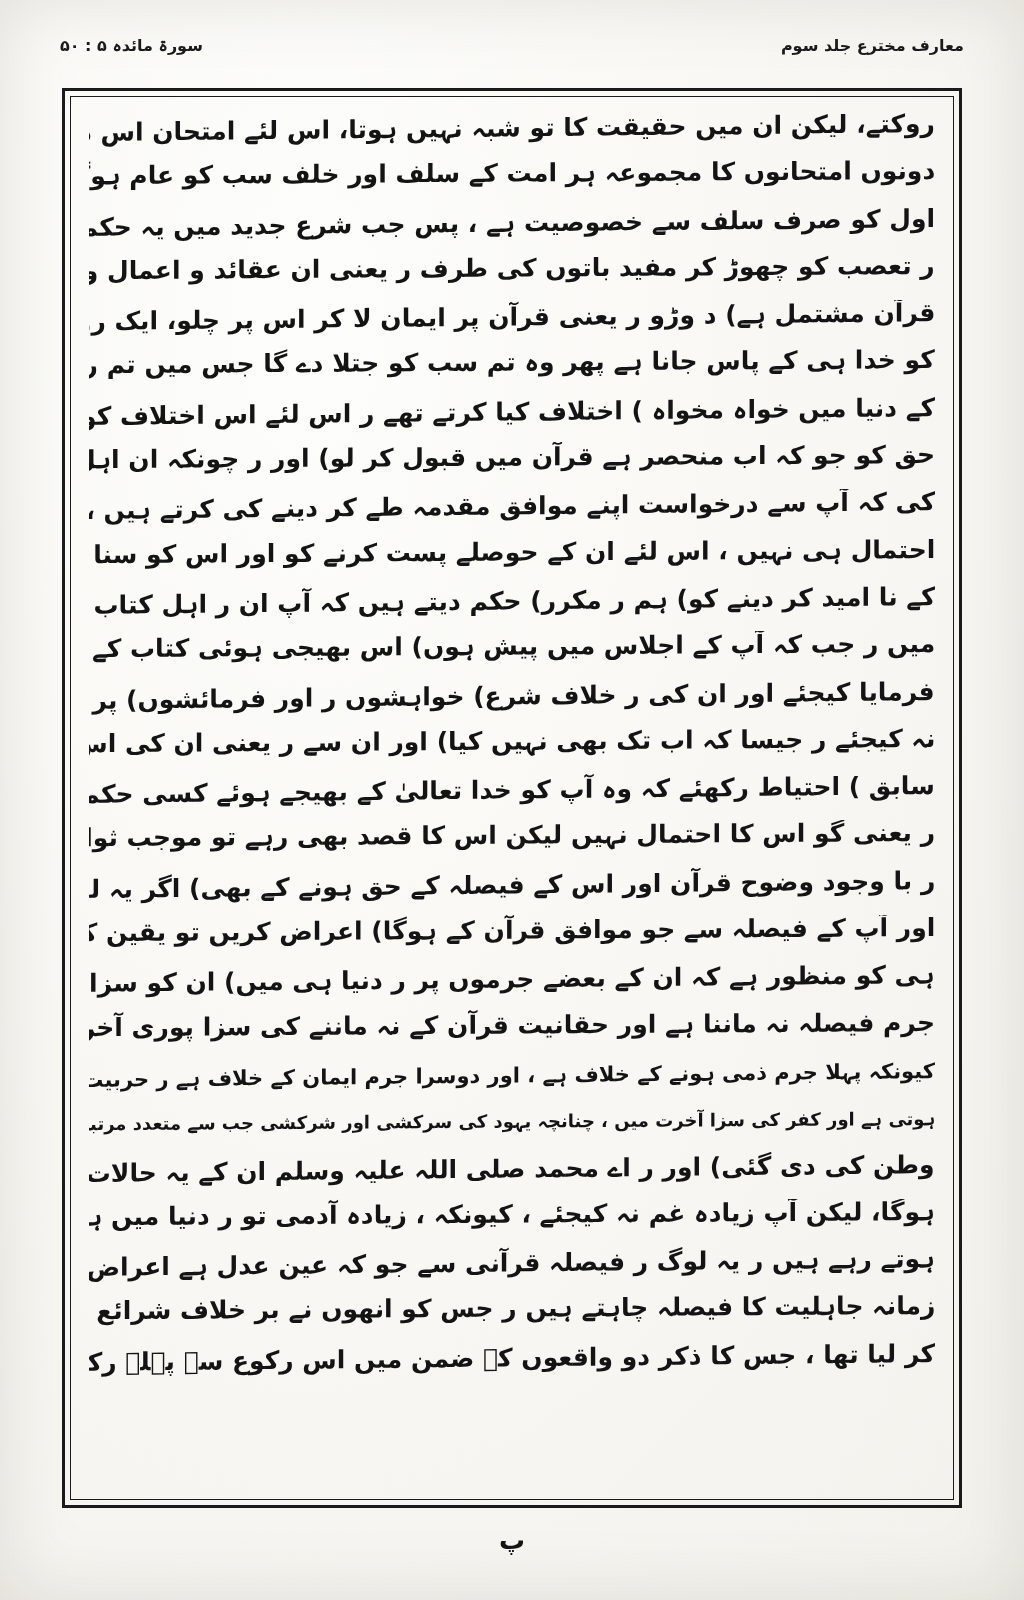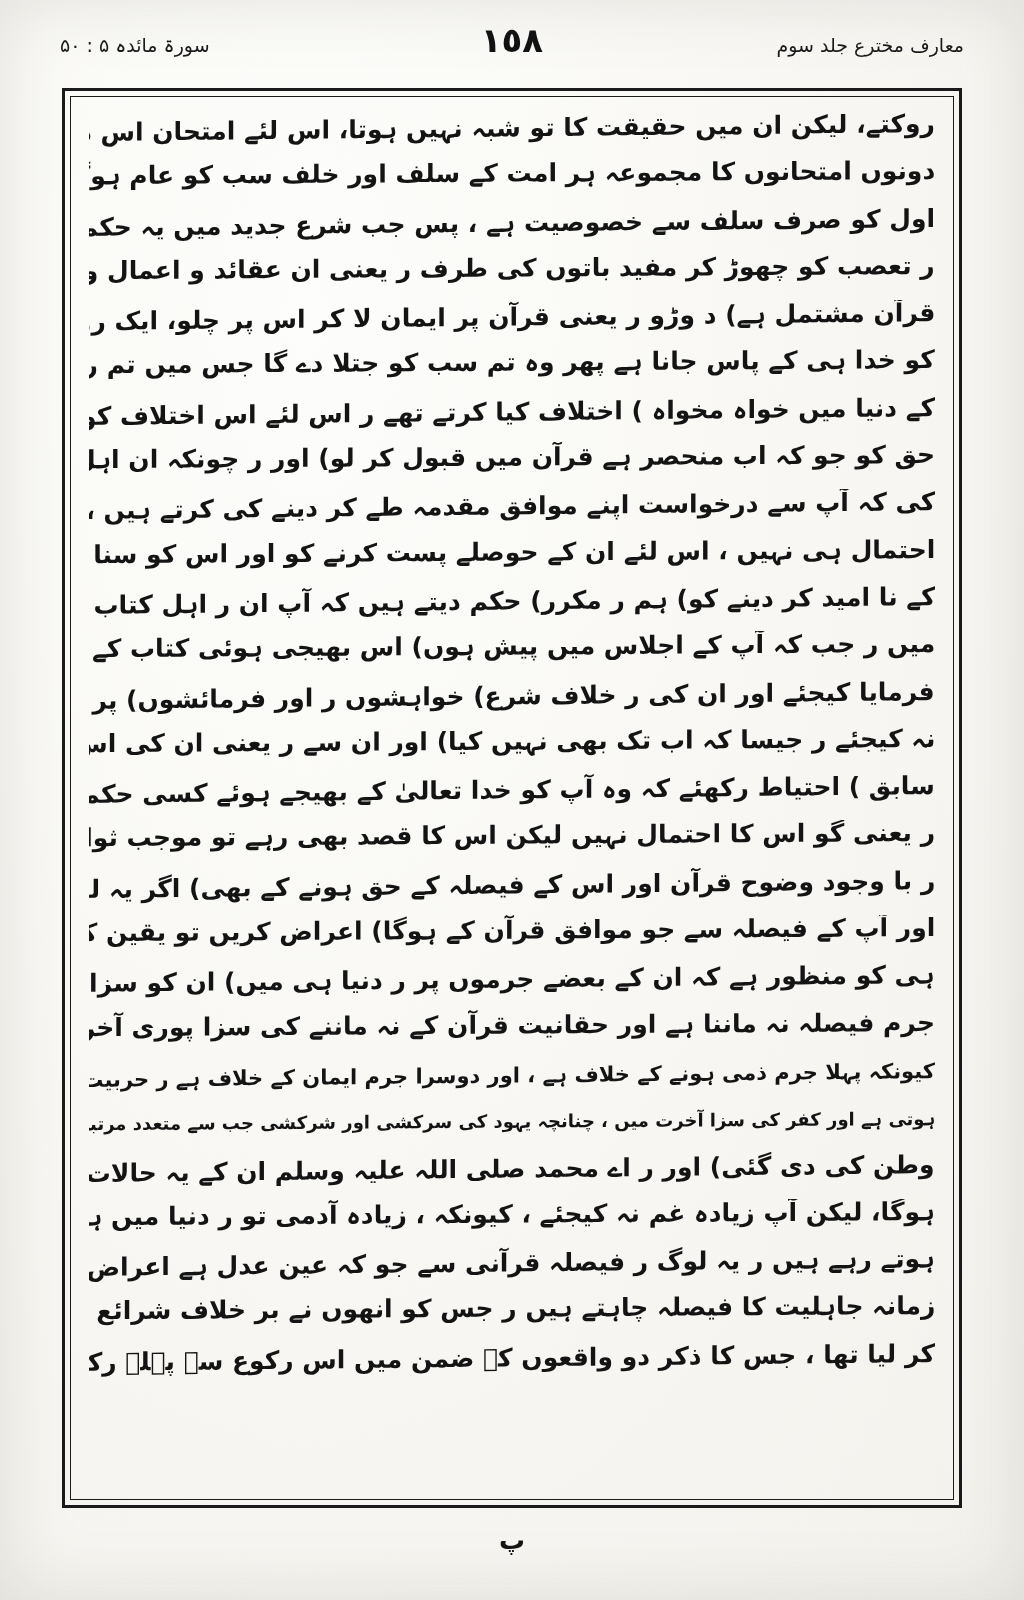--- a/index.html
+++ b/index.html
@@ -39,22 +39,22 @@
     left: 60px;
     right: 60px;
     height: 46px;
     display: flex;
     align-items: center;
     justify-content: space-between;
     direction: rtl;
   }
   .header .book-title,
   .header .surah-ref {
-    font-size: 19px;
-    font-weight: 400;
+    font-size: 16px;
+    font-weight: 700;
     letter-spacing: 0.5px;
     white-space: nowrap;
     color: #1a1a1a;
   }
   .header .page-number {
     font-size: 34px;
     font-weight: 700;
     letter-spacing: 2px;
     color: #111;
     position: absolute;
@@ -132,21 +132,20 @@
     box-shadow: inset 0 0 70px rgba(120,115,100,0.18);
   }
 </style>
 </head>
 <body>
 
 <div class="page">
 
   <div class="header">
     <div class="book-title">معارف مخترع جلد سوم</div>
-    <div class="page-number">١٥٨</div>
     <div class="surah-ref">سورۃ مائدہ ۵ : ۵۰</div>
   </div>
 
   <div class="frame-outer">
     <div class="frame-inner">
       <div class="lines">
         <div class="line"><span>روکتے، لیکن ان میں حقیقت کا تو شبہ نہیں ہوتا، اس لئے امتحان اس درجہ کا نہیں ، ان</span></div>
         <div class="line"><span>دونوں امتحانوں کا مجموعہ ہر امت کے سلف اور خلف سب کو عام ہوگیا، جیسا کہ صورت</span></div>
         <div class="line"><span>اول کو صرف سلف سے خصوصیت ہے ، پس جب شرع جدید میں یہ حکمت ہے ) ، تو</span></div>
         <div class="line"><span>ر تعصب کو چھوڑ کر مفید باتوں کی طرف ر یعنی ان عقائد و اعمال و احکام کی طرف جن پر</span></div>

